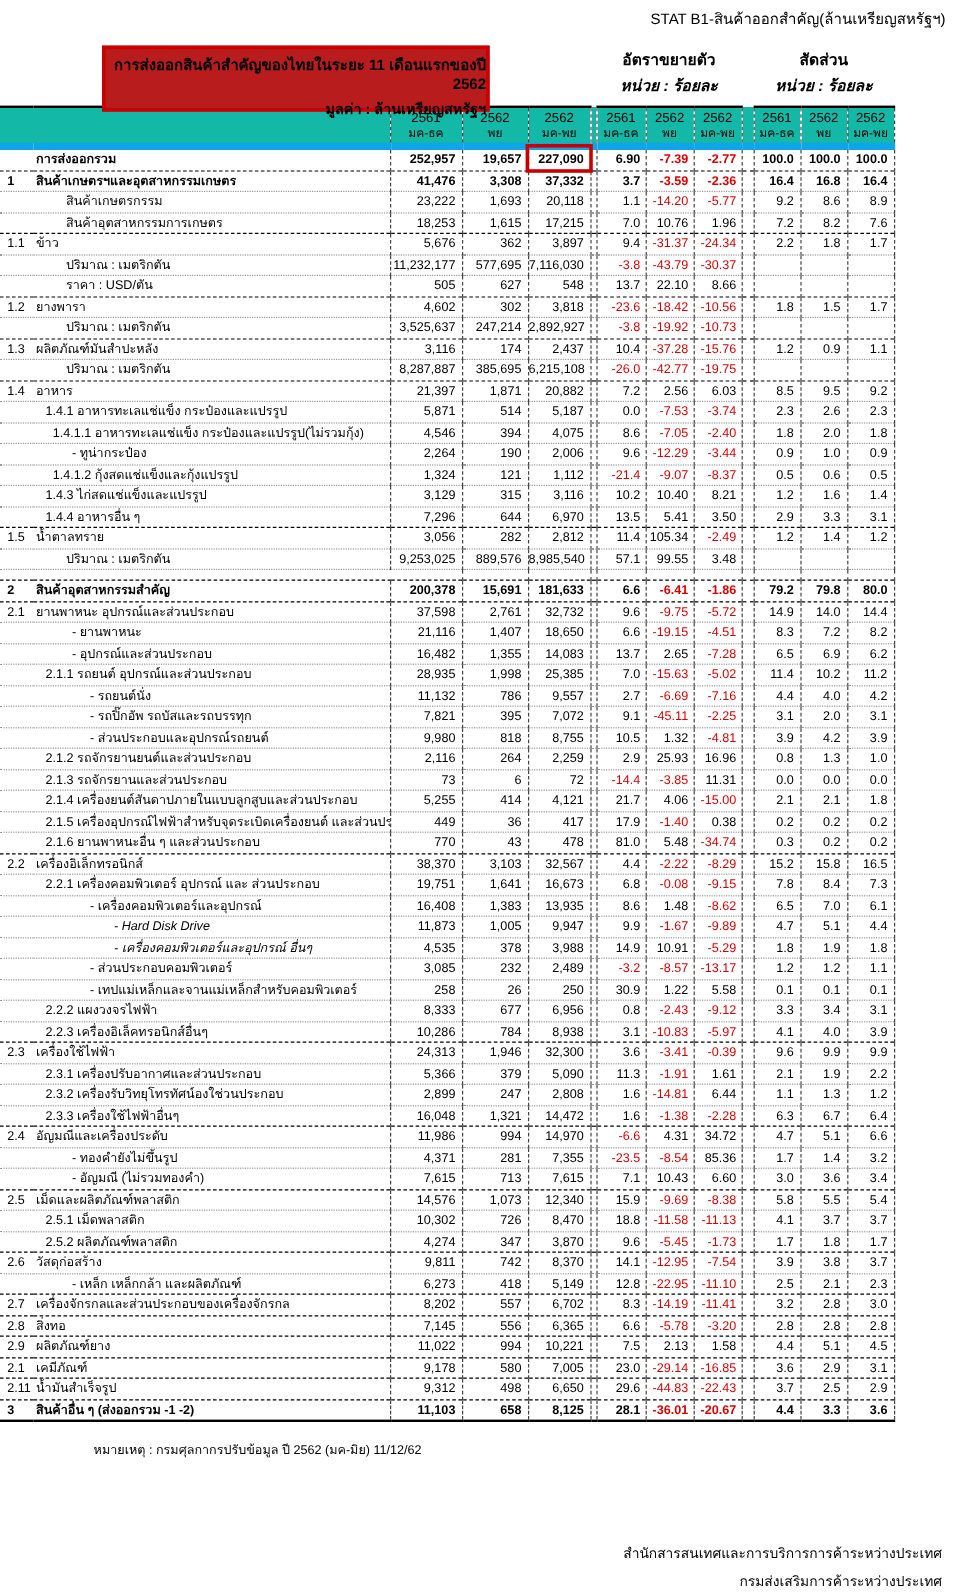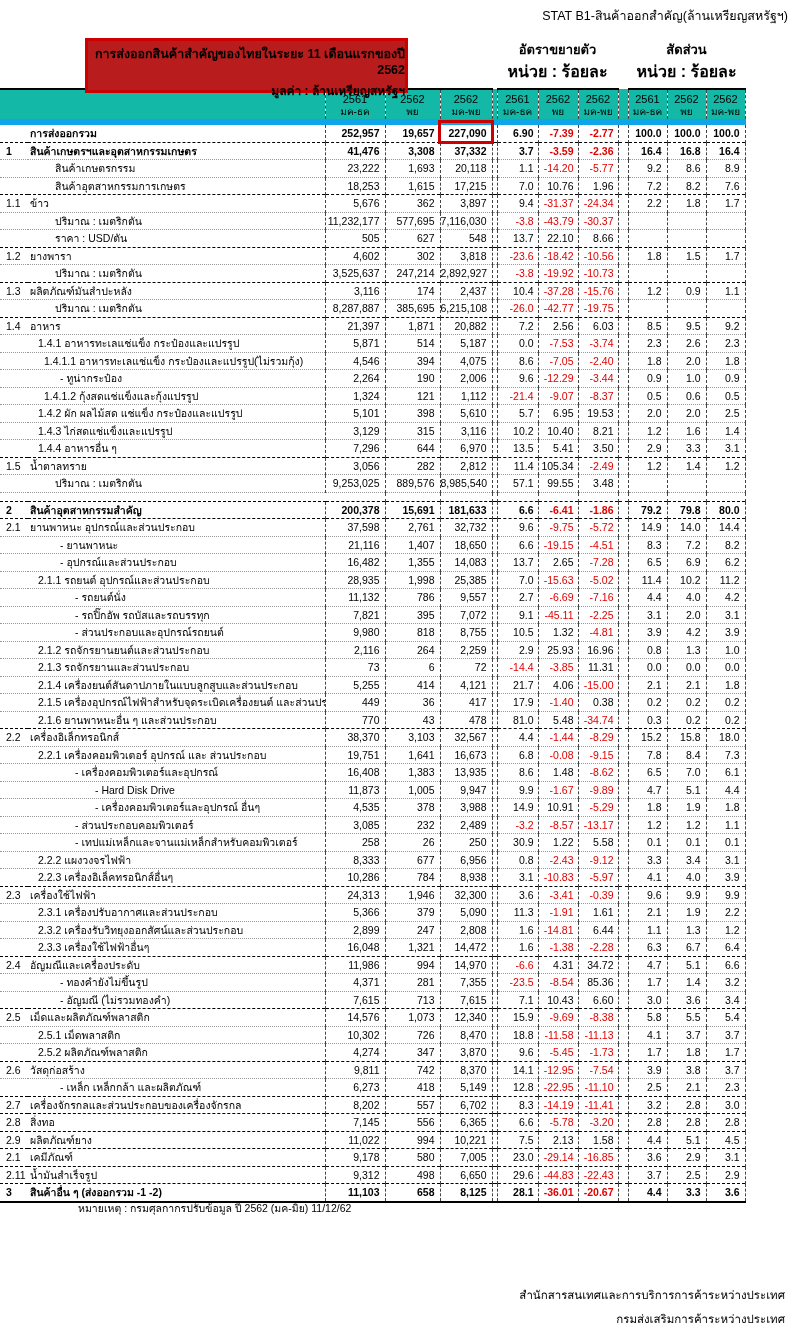--- a/index.html
+++ b/index.html
@@ -10,21 +10,21 @@
   }
   .stat-line{position:absolute;top:6px;right:12px;font-size:12.5px;}
   .title-box{
     position:absolute;left:85px;top:38px;width:317px;height:44px;
     border:3px solid #cc0000;text-align:right;padding-top:5px;background:#b91c1c;z-index:5;
   }
   .title-box .t1{font-weight:bold;font-size:12.5px;line-height:16px;}
   .title-box .t2{font-weight:bold;font-size:12px;line-height:16px;margin-top:5px;}
   .group-head{position:absolute;top:42px;text-align:center;font-weight:bold;}
   .group-head .gt{font-size:13px;line-height:16px;}
-  .group-head .gu{font-size:16px;line-height:16px;margin-top:6px;}
+  .group-head .gu{font-size:13px;line-height:16px;margin-top:6px;font-style:italic;}
   #growth-head{left:497px;width:121px;}
   #share-head{left:628px;width:117px;}
 
   table.main{
     position:absolute;top:88px;left:0;width:745px;
     border-collapse:collapse;table-layout:fixed;
   }
   th,td{
     padding:0;margin:0;font-size:10.5px;line-height:16.5px;height:16.5px;
     overflow:hidden;white-space:nowrap;vertical-align:middle;
@@ -45,21 +45,21 @@
   tr.final td{border-bottom:2px solid #000;}
   tr.bold td{font-weight:bold;}
   tr.spacer td{border-bottom:none;height:8px;line-height:8px;}
   .c-no{text-align:left;padding-left:6px;}
   .c-label{text-align:left;}
   .num{text-align:right;padding-right:5px;}
   .c-g{padding-right:4px;}
   .neg{color:#e00000;}
   .ind0{padding-left:2px;} .ind1{padding-left:10px;} .ind2{padding-left:16px;}
   .ind3{padding-left:27px;} .ind4{padding-left:32px;} .ind5{padding-left:47px;}
-  .ind6{padding-left:67px;}
+  .ind6{padding-left:67px;font-style:italic;}
   td.hl{outline:3px solid #cc0000;outline-offset:-1px;}
   .footnote{position:absolute;left:38px;top:1200px;font-size:10.5px;margin-left:40px;}
   .org-lines{position:absolute;right:15px;top:1283px;text-align:right;font-size:11.5px;line-height:24px;}
 </style>
 </head>
 <body>
 
 <div class="stat-line">STAT B1-สินค้าออกสำคัญ(ล้านเหรียญสหรัฐฯ)</div>
 
 <div class="title-box">
@@ -371,35 +371,20 @@
         <td class="num c-g bL neg">-21.4</td>
         <td class="num c-g bL neg">-9.07</td>
         <td class="num c-g bL bR neg">-8.37</td>
         <td class="gap"></td>
         <td class="num bL">0.5</td>
         <td class="num bL">0.6</td>
         <td class="num bL bR">0.5</td>
       </tr>
       <tr class="">
         <td class="c-no"></td>
-        <td class="c-label ind1">1.4.2 ผัก ผลไม้สด แช่แข็ง กระป๋องและแปรรูป</td>
-        <td class="num bL">5,101</td>
-        <td class="num bL">398</td>
-        <td class="num bL bR">5,610</td>
-        <td class="gap"></td>
-        <td class="num c-g bL">5.7</td>
-        <td class="num c-g bL">6.95</td>
-        <td class="num c-g bL bR">19.53</td>
-        <td class="gap"></td>
-        <td class="num bL">2.0</td>
-        <td class="num bL">2.0</td>
-        <td class="num bL bR">2.5</td>
-      </tr>
-      <tr class="">
-        <td class="c-no"></td>
         <td class="c-label ind1">1.4.3 ไก่สดแช่แข็งและแปรรูป</td>
         <td class="num bL">3,129</td>
         <td class="num bL">315</td>
         <td class="num bL bR">3,116</td>
         <td class="gap"></td>
         <td class="num c-g bL">10.2</td>
         <td class="num c-g bL">10.40</td>
         <td class="num c-g bL bR">8.21</td>
         <td class="gap"></td>
         <td class="num bL">1.2</td>
@@ -661,26 +646,26 @@
         <td class="num bL bR">0.2</td>
       </tr>
       <tr class="major">
         <td class="c-no">2.2</td>
         <td class="c-label ind0">เครื่องอิเล็กทรอนิกส์</td>
         <td class="num bL">38,370</td>
         <td class="num bL">3,103</td>
         <td class="num bL bR">32,567</td>
         <td class="gap"></td>
         <td class="num c-g bL">4.4</td>
-        <td class="num c-g bL neg">-1.44</td>
+        <td class="num c-g bL neg">-2.22</td>
         <td class="num c-g bL bR neg">-8.29</td>
         <td class="gap"></td>
         <td class="num bL">15.2</td>
         <td class="num bL">15.8</td>
-        <td class="num bL bR">18.0</td>
+        <td class="num bL bR">16.5</td>
       </tr>
       <tr class="">
         <td class="c-no"></td>
         <td class="c-label ind1">2.2.1 เครื่องคอมพิวเตอร์ อุปกรณ์ และ ส่วนประกอบ</td>
         <td class="num bL">19,751</td>
         <td class="num bL">1,641</td>
         <td class="num bL bR">16,673</td>
         <td class="gap"></td>
         <td class="num c-g bL">6.8</td>
         <td class="num c-g bL neg">-0.08</td>
@@ -820,21 +805,21 @@
         <td class="num c-g bL">11.3</td>
         <td class="num c-g bL neg">-1.91</td>
         <td class="num c-g bL bR">1.61</td>
         <td class="gap"></td>
         <td class="num bL">2.1</td>
         <td class="num bL">1.9</td>
         <td class="num bL bR">2.2</td>
       </tr>
       <tr class="">
         <td class="c-no"></td>
-        <td class="c-label ind1">2.3.2 เครื่องรับวิทยุงออกสัศน์และส่วนประกอบ</td>
+        <td class="c-label ind1">2.3.2 เครื่องรับวิทยุโทรทัศน์องใช่วนประกอบ</td>
         <td class="num bL">2,899</td>
         <td class="num bL">247</td>
         <td class="num bL bR">2,808</td>
         <td class="gap"></td>
         <td class="num c-g bL">1.6</td>
         <td class="num c-g bL neg">-14.81</td>
         <td class="num c-g bL bR">6.44</td>
         <td class="gap"></td>
         <td class="num bL">1.1</td>
         <td class="num bL">1.3</td>

